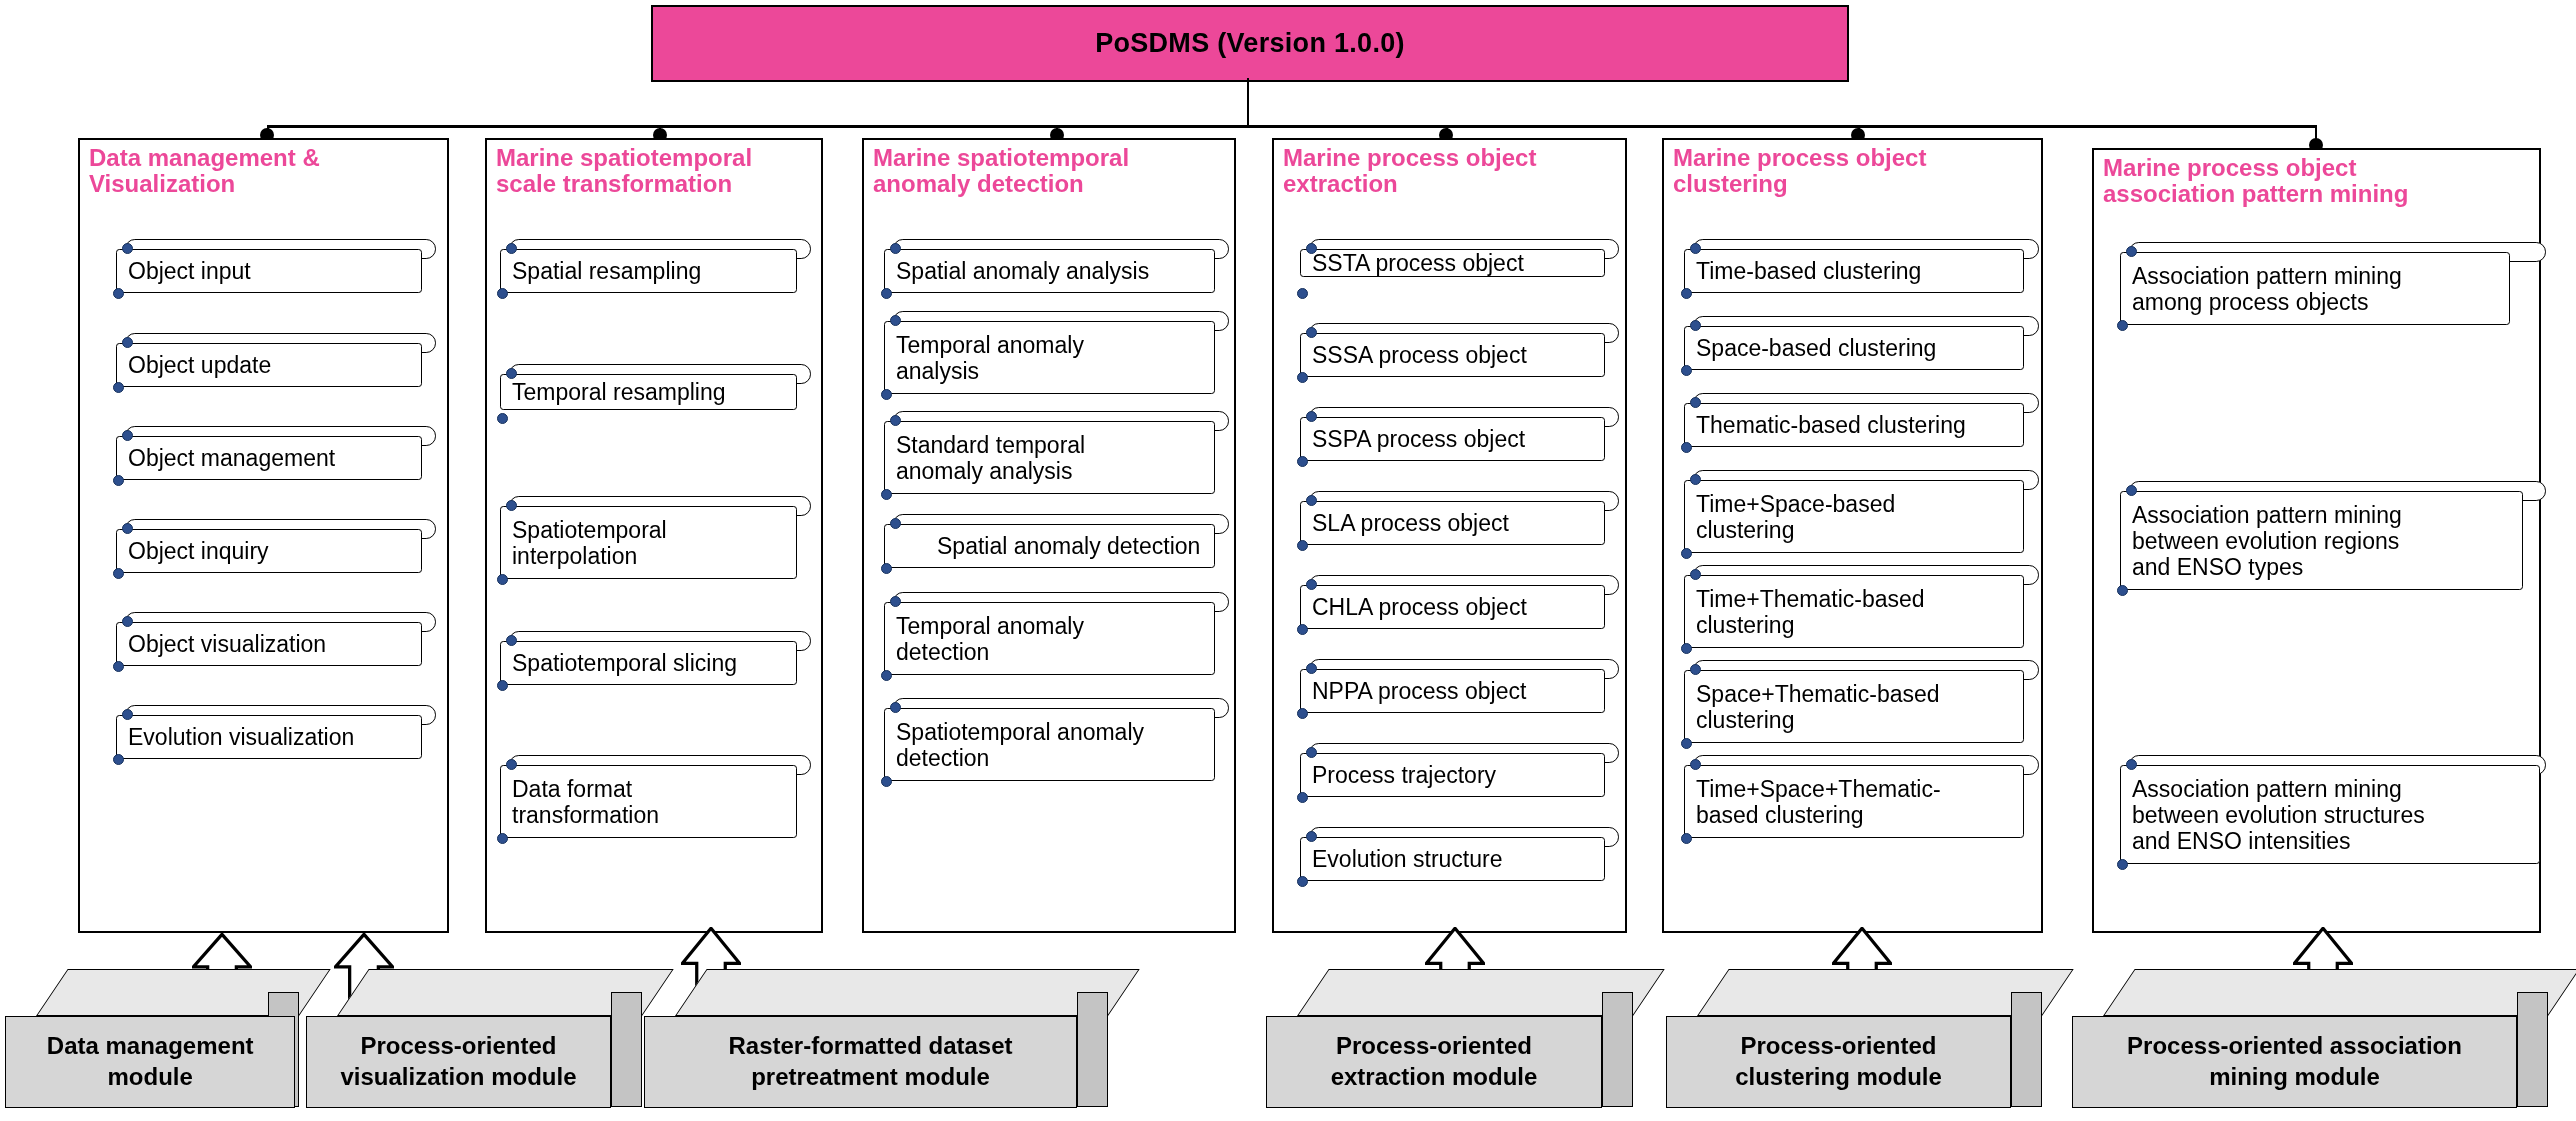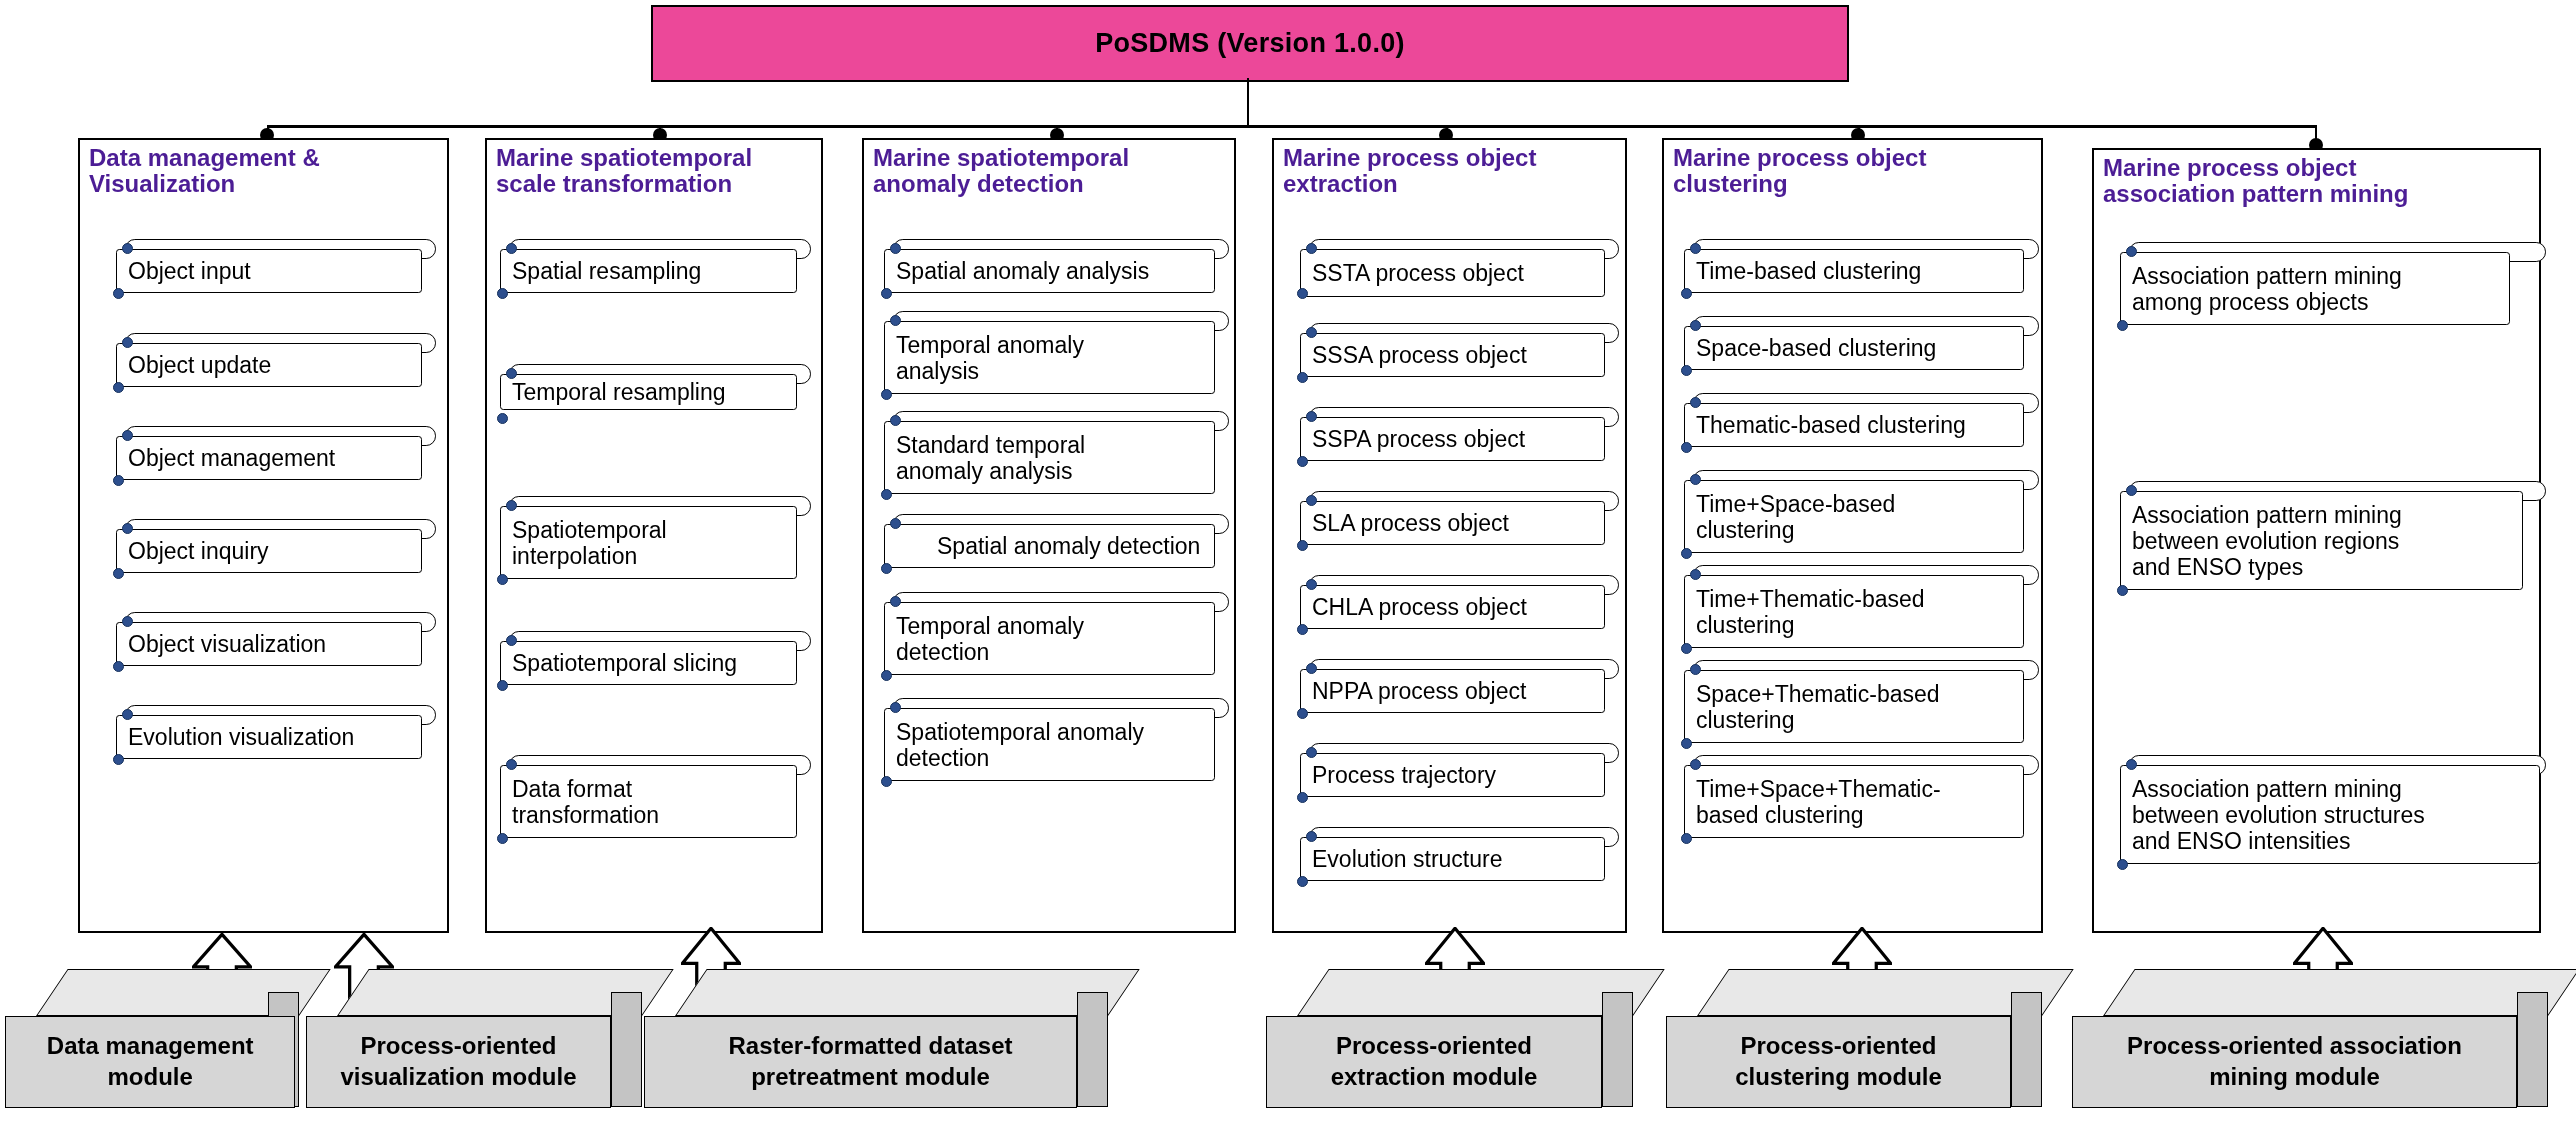--- a/index.html
+++ b/index.html
@@ -28,21 +28,21 @@
     border:2px solid #000;
     background:#fff;
     box-sizing:border-box;
   }
   .coltitle{
     position:absolute;
     left:9px;right:5.2px;top:5.2px;
     font-weight:bold;
     font-size:24px;
     line-height:1.08;
-    color:#4c1d95;
+    color:#ec4899;
     white-space:pre-line;
   }
 
   
   .item{position:absolute;}
   .item .back{
     position:absolute;
     left:9px;top:0;
     height:19.5px;
     border:1.3px solid #000;
@@ -315,21 +315,21 @@
     <div class="dot d2" style="top:78px;"></div>
   </div>
 
   <div class="colbox" style="left:1272px;top:138px;width:355px;height:795px;">
     <div class="coltitle">Marine process object
 extraction</div>
   </div>
 
   <div class="item" style="left:1300px;top:239px;width:319px;">
     <div class="back" style="width:310px;"></div>
-    <div class="front" style="width:305px;height:48px;">
+    <div class="front" style="width:305px;height:28px;">
       <span class="txt">SSTA process object</span>
     </div>
     <div class="dot d1"></div>
     <div class="dot d2" style="top:49px;"></div>
   </div>
 
   <div class="item" style="left:1300px;top:323px;width:319px;">
     <div class="back" style="width:310px;"></div>
     <div class="front" style="width:305px;height:44px;">
       <span class="txt">SSSA process object</span>

